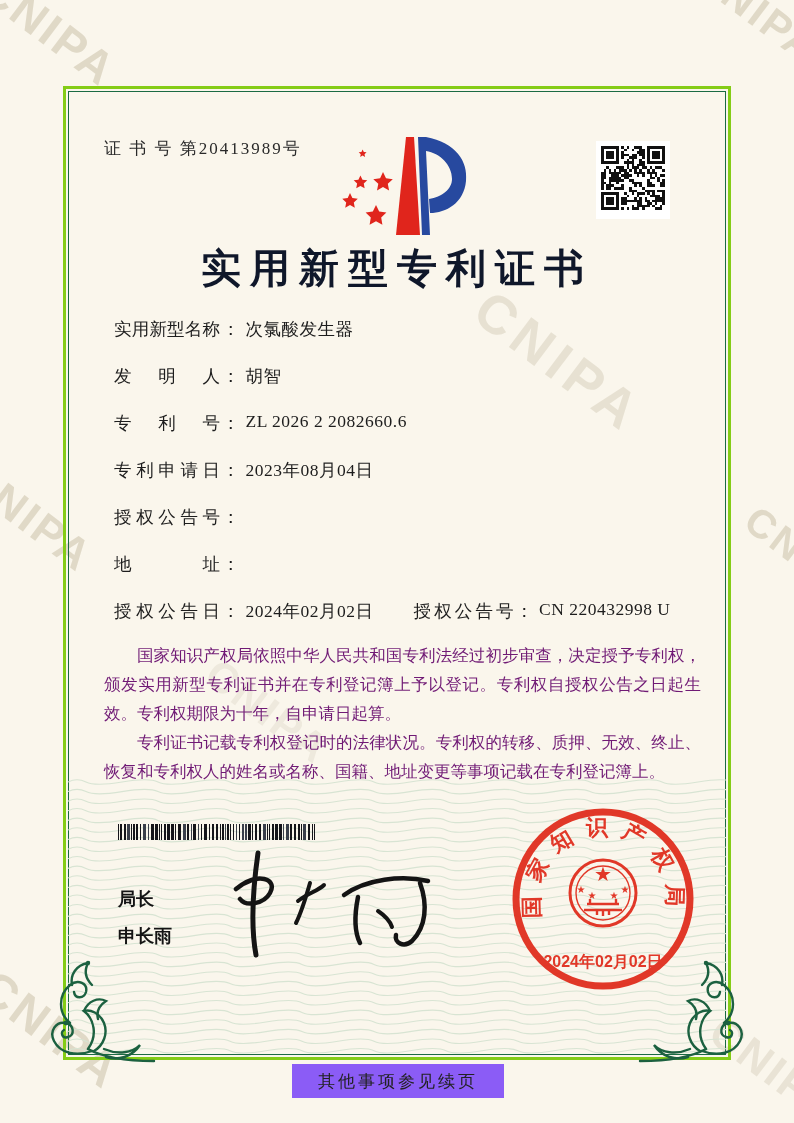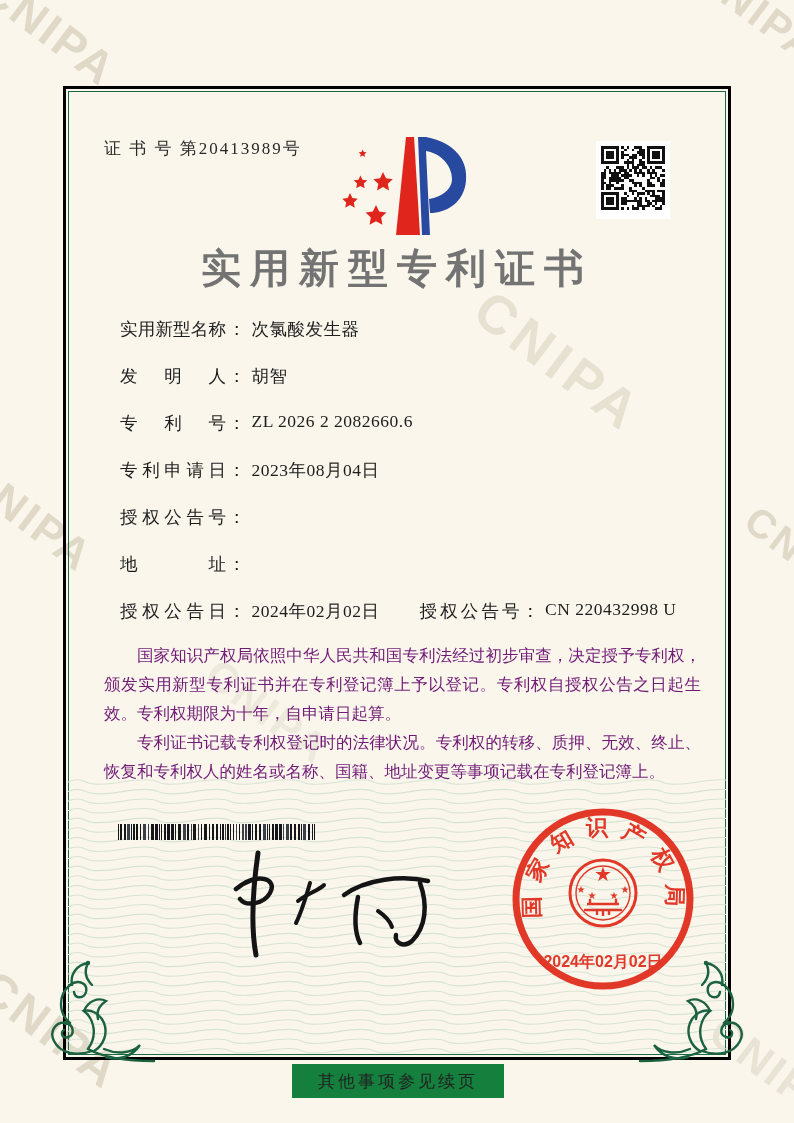--- a/index.html
+++ b/index.html
@@ -12,32 +12,32 @@
   .wm1 { left:-28px; top:2px;    font-size:46px; }
   .wm2 { left:686px; top:-12px;  font-size:42px; }
   .wm3 { left:462px; top:330px;  font-size:54px; color:#e7e1d2; letter-spacing:6px;}
   .wm4 { left:-46px; top:492px;  font-size:44px; }
   .wm5 { left:736px; top:534px;  font-size:40px; }
   .wm6 { left:196px; top:688px;  font-size:42px; color:#eee9dd; }
   .wm7 { left:-30px; top:1002px; font-size:48px; }
   .wm8 { left:700px; top:1046px; font-size:44px; color:#e9e3d5; }
 
   
-  #cert { position:absolute; left:63px; top:86px; width:668px; height:974px; border:3px solid #000000; }
+  #cert { position:absolute; left:63px; top:86px; width:668px; height:974px; border:3px solid #84cc16; }
   #cert-inner { position:absolute; inset:2px; border:1px solid #1a6b43; }
   #waves { position:absolute; left:2px; top:688px; width:658px; height:280px; }
 
   .abs { position:absolute; }
 
   #cert-no { left:38px; top:48px; font-size:17px; color:#2a2a2a; letter-spacing:2px; }
   #logo { left:268px; top:44px; }
   #qr-wrap { left:530px; top:52px; background:#ffffff; padding:5px; }
-  #title { left:0; top:152px; width:100%; text-align:center; font-size:40px; font-weight:bold; color:#737373; letter-spacing:9px; }
-
-  #fields { left:54px; top:228px; width:600px; }
+  #title { left:0; top:152px; width:100%; text-align:center; font-size:40px; font-weight:bold; color:#0f172a; letter-spacing:9px; }
+
+  #fields { left:48px; top:228px; width:600px; }
   .frow { height:47px; display:flex; align-items:flex-start; font-size:17.5px; color:#1d1d1d; }
   .flabel { display:inline-block; width:106px; text-align:justify; text-align-last:justify; }
   .fcolon { margin:0 6px 0 2px; }
   .fvalue { letter-spacing:0.5px; }
   .fgroup2 { margin-left:40px; display:flex; }
   .fgroup2 .flabel { width:100px; }
 
   #paras { left:38px; top:552px; width:597px; font-size:16.5px; line-height:29px; color:#701a75; }
   #paras p { text-indent:2em; text-align:justify; }
 
@@ -47,21 +47,21 @@
   #signature { left:140px; top:742px; }
 
   #seal { left:441px; top:714px; }
 
   #page-no { left:0; top:935px; width:100%; text-align:center; font-size:14.5px; color:#2a2a2a; letter-spacing:1px; }
 
   .corner { position:absolute; width:120px; height:120px; }
   #corner-bl { left:-30px; top:868px; }
   #corner-br { right:-30px; top:868px; transform:scaleX(-1); }
 
-  #cont-note { position:absolute; left:292px; top:1064px; width:212px; height:34px; background:#15803d; display:flex; align-items:center; justify-content:center; font-size:17px; color:#222; letter-spacing:3px; }
+  #cont-note { position:absolute; left:292px; top:1064px; width:212px; height:34px; background:#8b5cf6; display:flex; align-items:center; justify-content:center; font-size:17px; color:#222; letter-spacing:3px; }
 </style>
 </head>
 <body>
 
 <div id="page">
 
   <span class="wm wm1">CNIPA</span>
   <span class="wm wm2">CNIPA</span>
   <span class="wm wm3">CNIPA</span>
   <span class="wm wm4">CNIPA</span>
@@ -465,20 +465,24 @@
         <rect x="172" y="0" width="2" height="16" fill="#15151a"></rect>
         <rect x="176" y="0" width="2" height="16" fill="#15151a"></rect>
         <rect x="180" y="0" width="2" height="16" fill="#15151a"></rect>
         <rect x="183" y="0" width="1" height="16" fill="#15151a"></rect>
         <rect x="185" y="0" width="3" height="16" fill="#3a3f4a"></rect>
         <rect x="190" y="0" width="2" height="16" fill="#15151a"></rect>
         <rect x="194" y="0" width="1" height="16" fill="#15151a"></rect>
         <rect x="196" y="0" width="1" height="16" fill="#15151a"></rect>
       </svg>
 
+    <div class="abs" id="officer">
+      <div>局长</div>
+      <div>申长雨</div>
+    </div>
 
     <svg class="abs" id="signature" width="250" height="140" viewBox="0 0 250 140" fill="none" stroke="#141414" stroke-linecap="round" stroke-linejoin="round">
       <path stroke-width="5" d="M52 22 C48 50 44 92 50 124"></path>
       <path stroke-width="4.5" d="M30 58 C52 40 72 48 64 62 C58 73 40 76 34 68"></path>
       <path stroke-width="4" d="M104 52 C100 66 96 80 90 92"></path>
       <path stroke-width="4" d="M92 70 C102 62 112 60 118 54"></path>
       <path stroke-width="4.5" d="M138 64 C160 48 196 44 222 50"></path>
       <path stroke-width="4.5" d="M152 66 C148 86 148 100 154 112"></path>
       <path stroke-width="4.5" d="M214 52 C222 74 220 96 206 110 C198 117 188 112 190 104"></path>
       <path stroke-width="4" d="M172 80 C178 84 184 90 186 96"></path>

